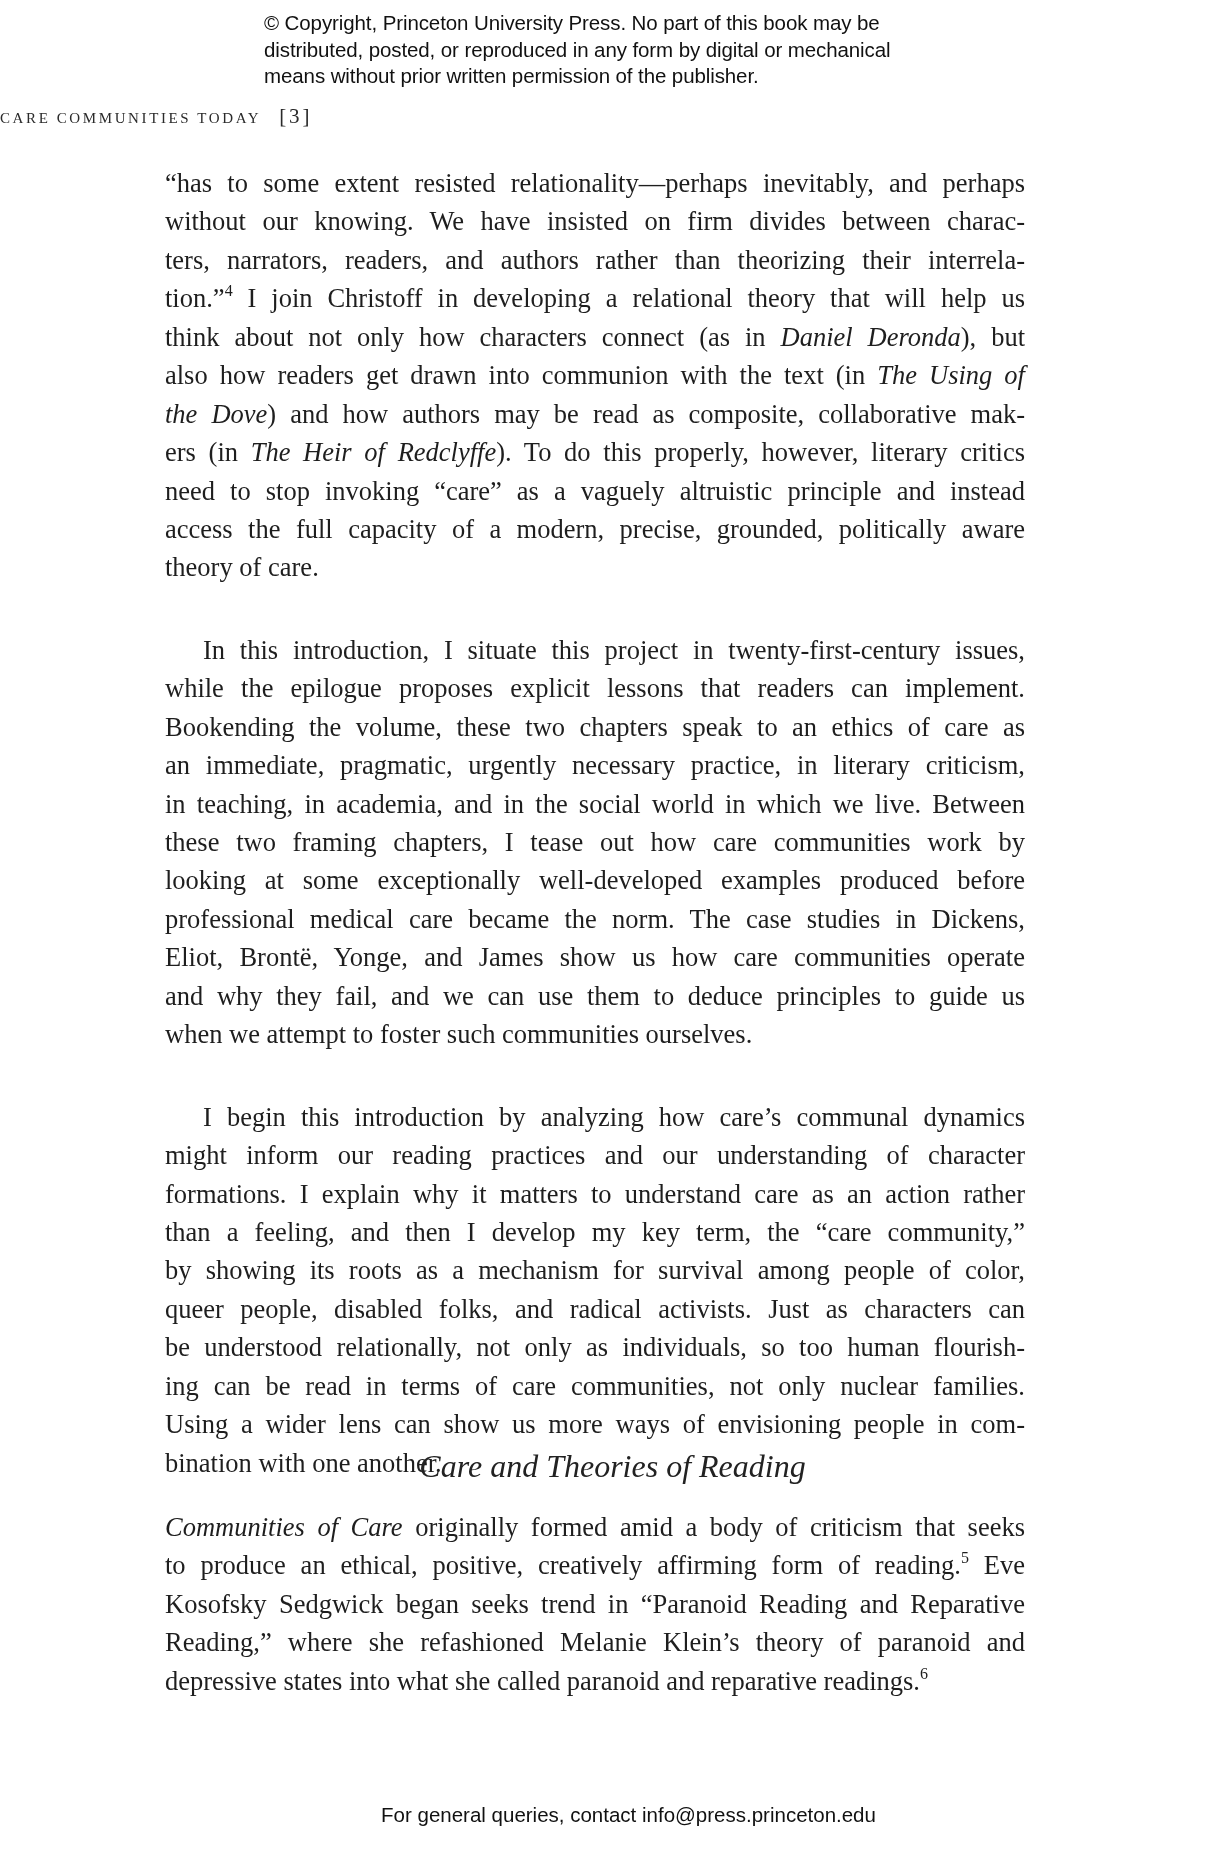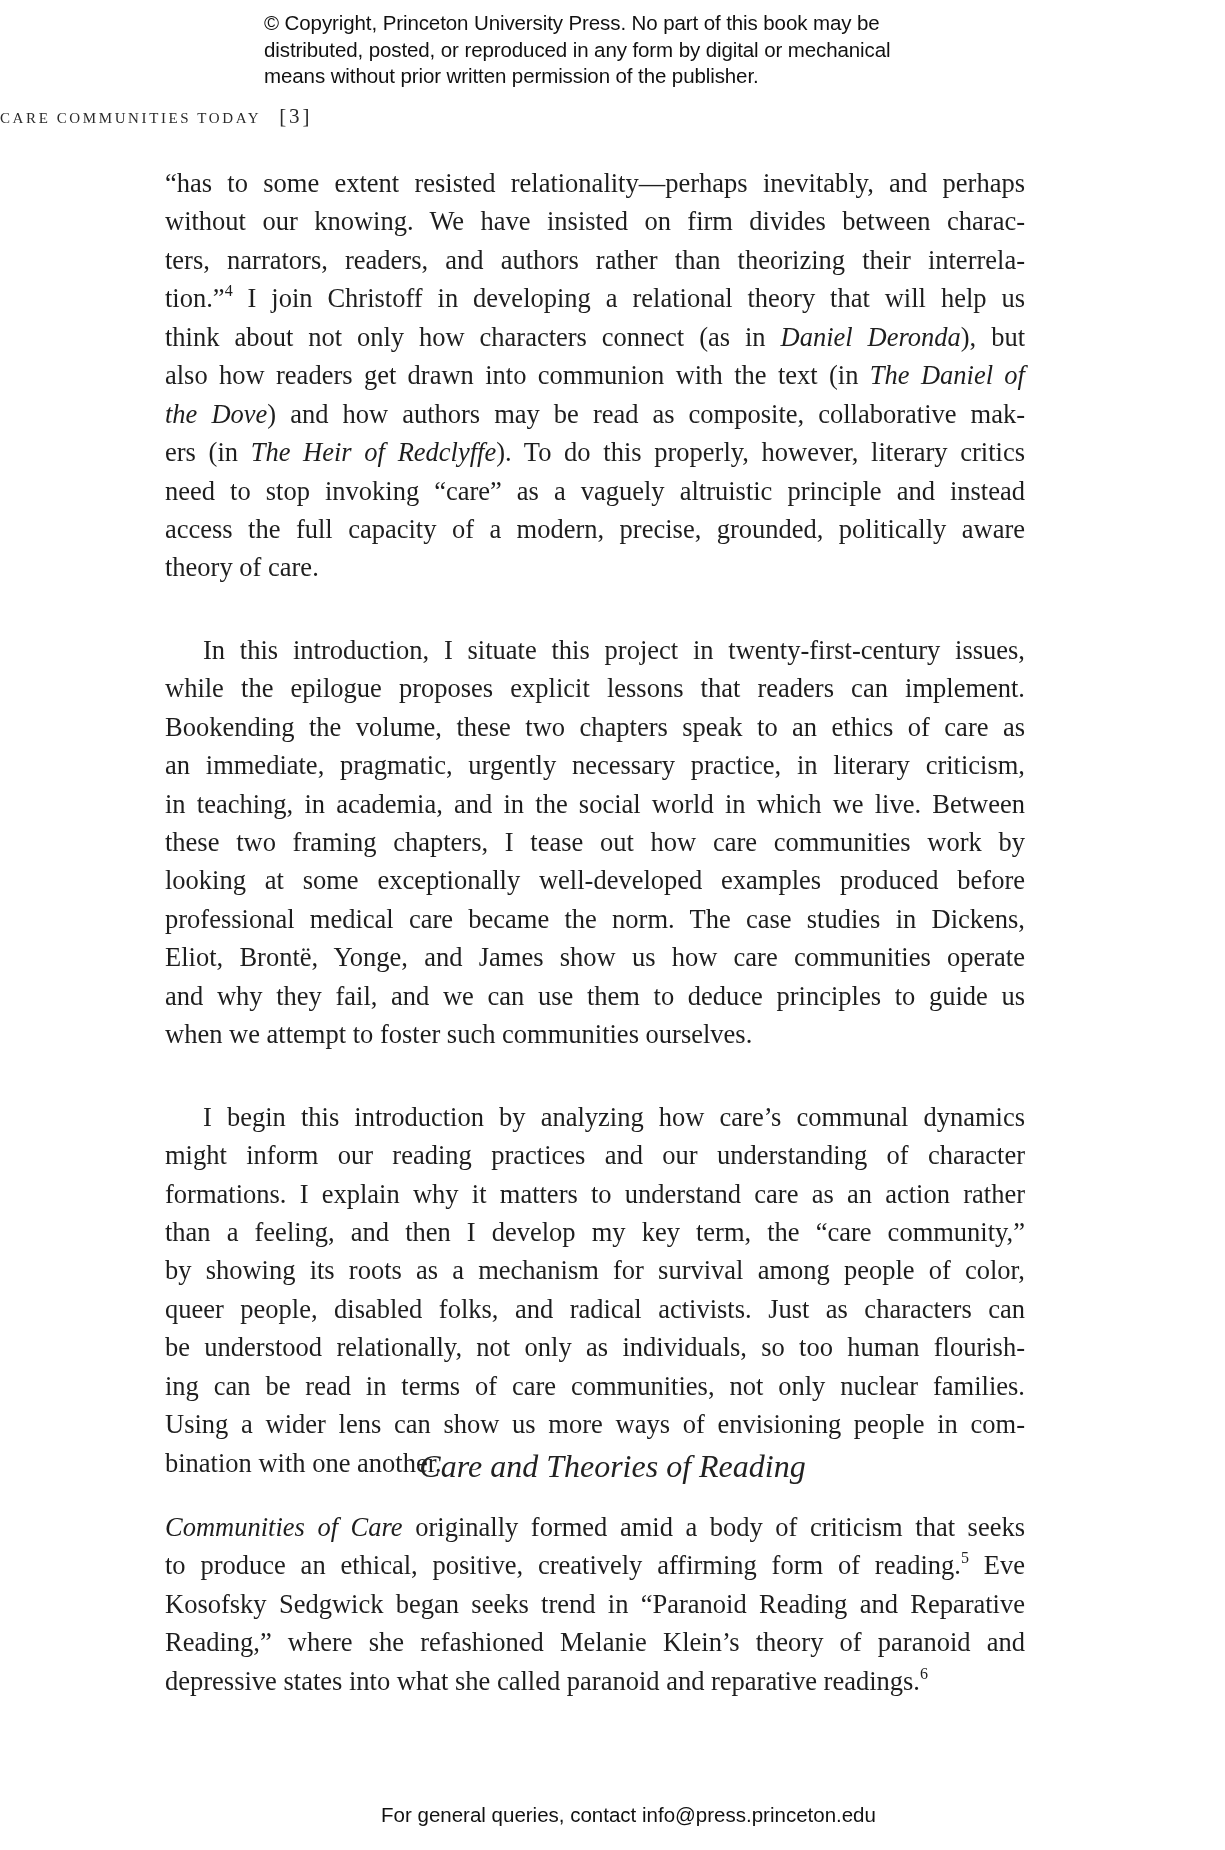--- a/index.html
+++ b/index.html
@@ -46,21 +46,21 @@
 <div class="running-head">
   <span>CARE COMMUNITIES TODAY</span><span class="pnum">[3]</span>
 </div>
 
 <div class="body" id="block1" style="top:164px;">
     <div class="line"><span>“has to some extent resisted relationality—perhaps inevitably, and perhaps</span></div>
     <div class="line"><span>without our knowing. We have insisted on firm divides between charac-</span></div>
     <div class="line"><span>ters, narrators, readers, and authors rather than theorizing their interrela-</span></div>
     <div class="line"><span>tion.”</span><sup>4</sup><span> I join Christoff in developing a relational theory that will help us</span></div>
     <div class="line"><span>think about not only how characters connect (as in </span><i>Daniel Deronda</i><span>), but</span></div>
-    <div class="line"><span>also how readers get drawn into communion with the text (in </span><i>The Daniel of</i></div>
+    <div class="line"><span>also how readers get drawn into communion with the text (in </span><i>The Using of</i></div>
     <div class="line"><i>the Dove</i><span>) and how authors may be read as composite, collaborative mak-</span></div>
     <div class="line"><span>ers (in </span><i>The Heir of Redclyffe</i><span>). To do this properly, however, literary critics</span></div>
     <div class="line"><span>need to stop invoking “care” as a vaguely altruistic principle and instead</span></div>
     <div class="line"><span>access the full capacity of a modern, precise, grounded, politically aware</span></div>
     <div class="line last"><span>theory of care.</span></div>
     <div class="line indent"><span>In this introduction, I situate this project in twenty-first-century issues,</span></div>
     <div class="line"><span>while the epilogue proposes explicit lessons that readers can implement.</span></div>
     <div class="line"><span>Bookending the volume, these two chapters speak to an ethics of care as</span></div>
     <div class="line"><span>an immediate, pragmatic, urgently necessary practice, in literary criticism,</span></div>
     <div class="line"><span>in teaching, in academia, and in the social world in which we live. Between</span></div>

